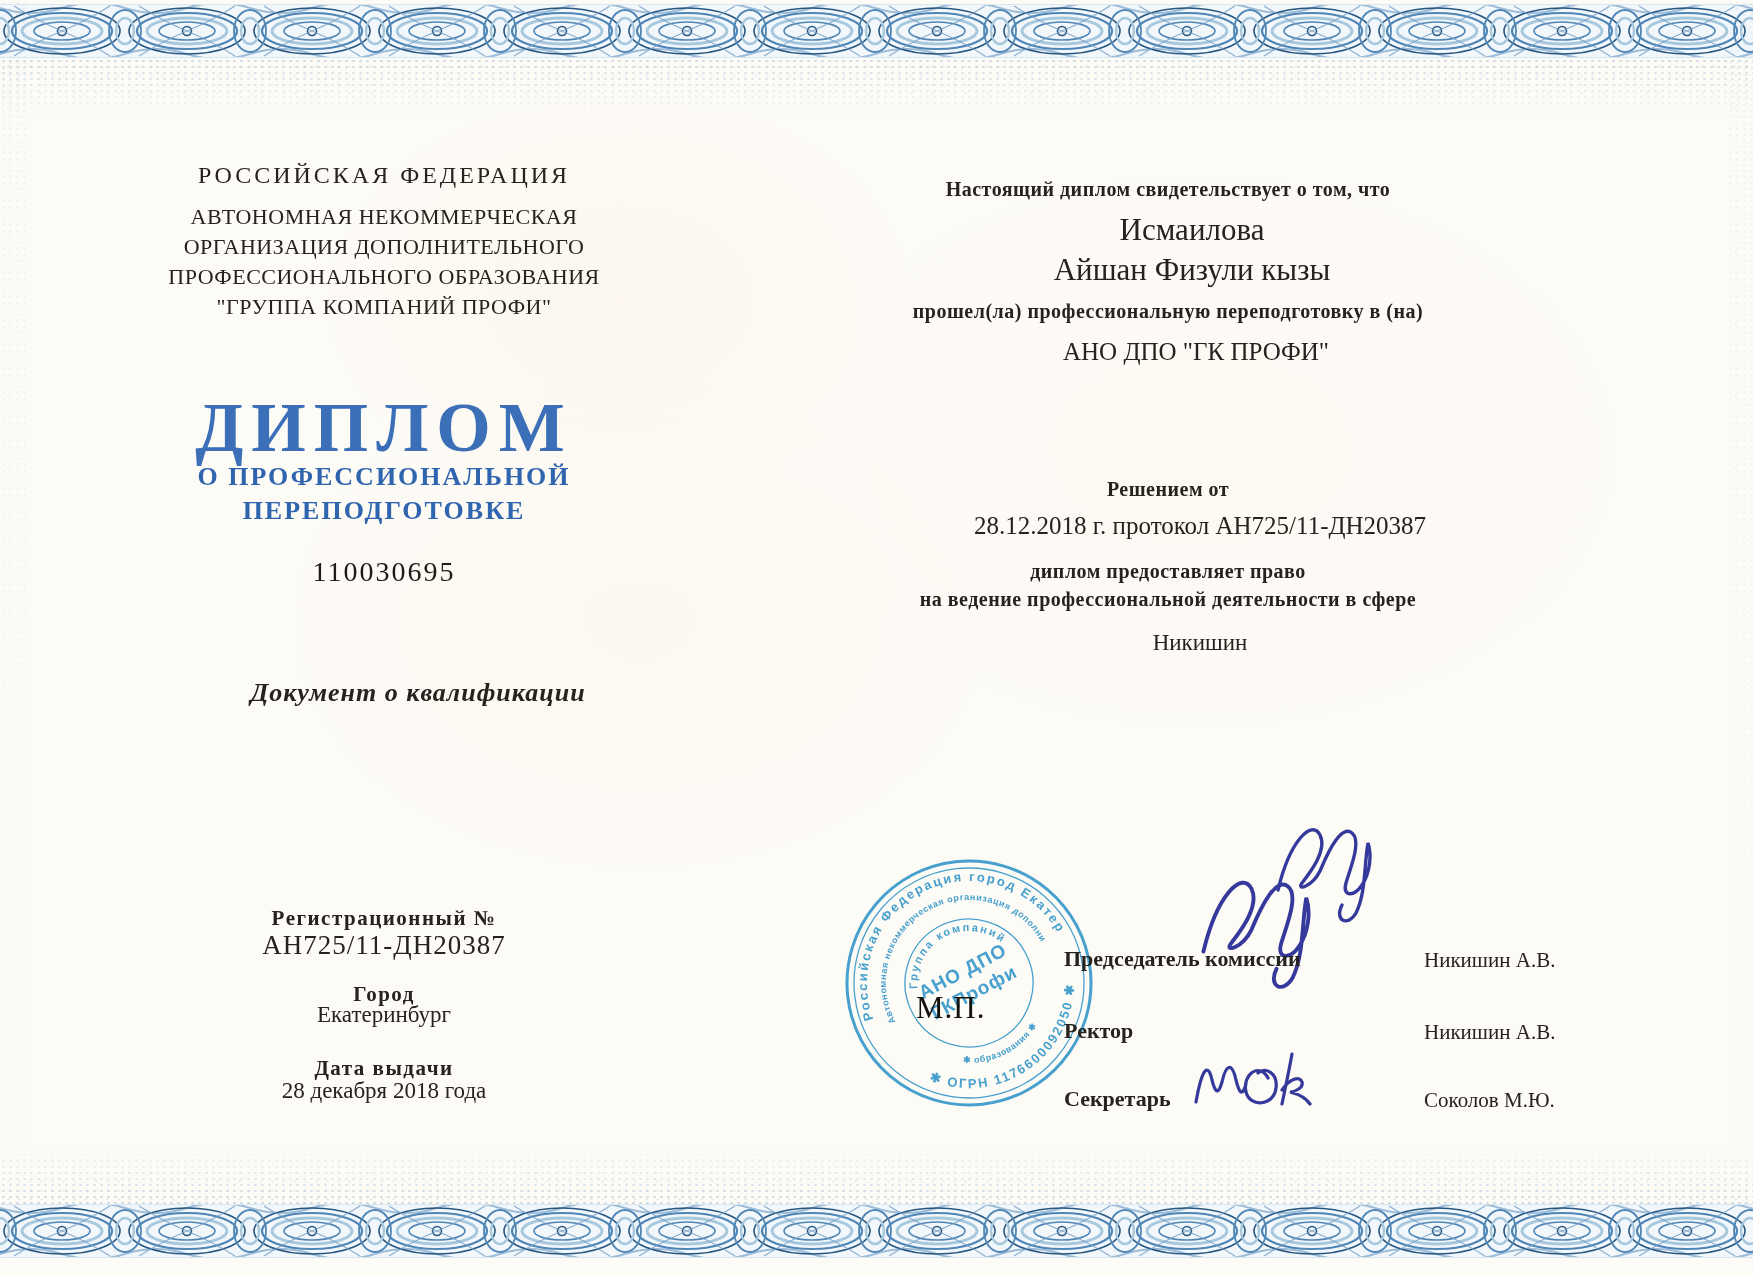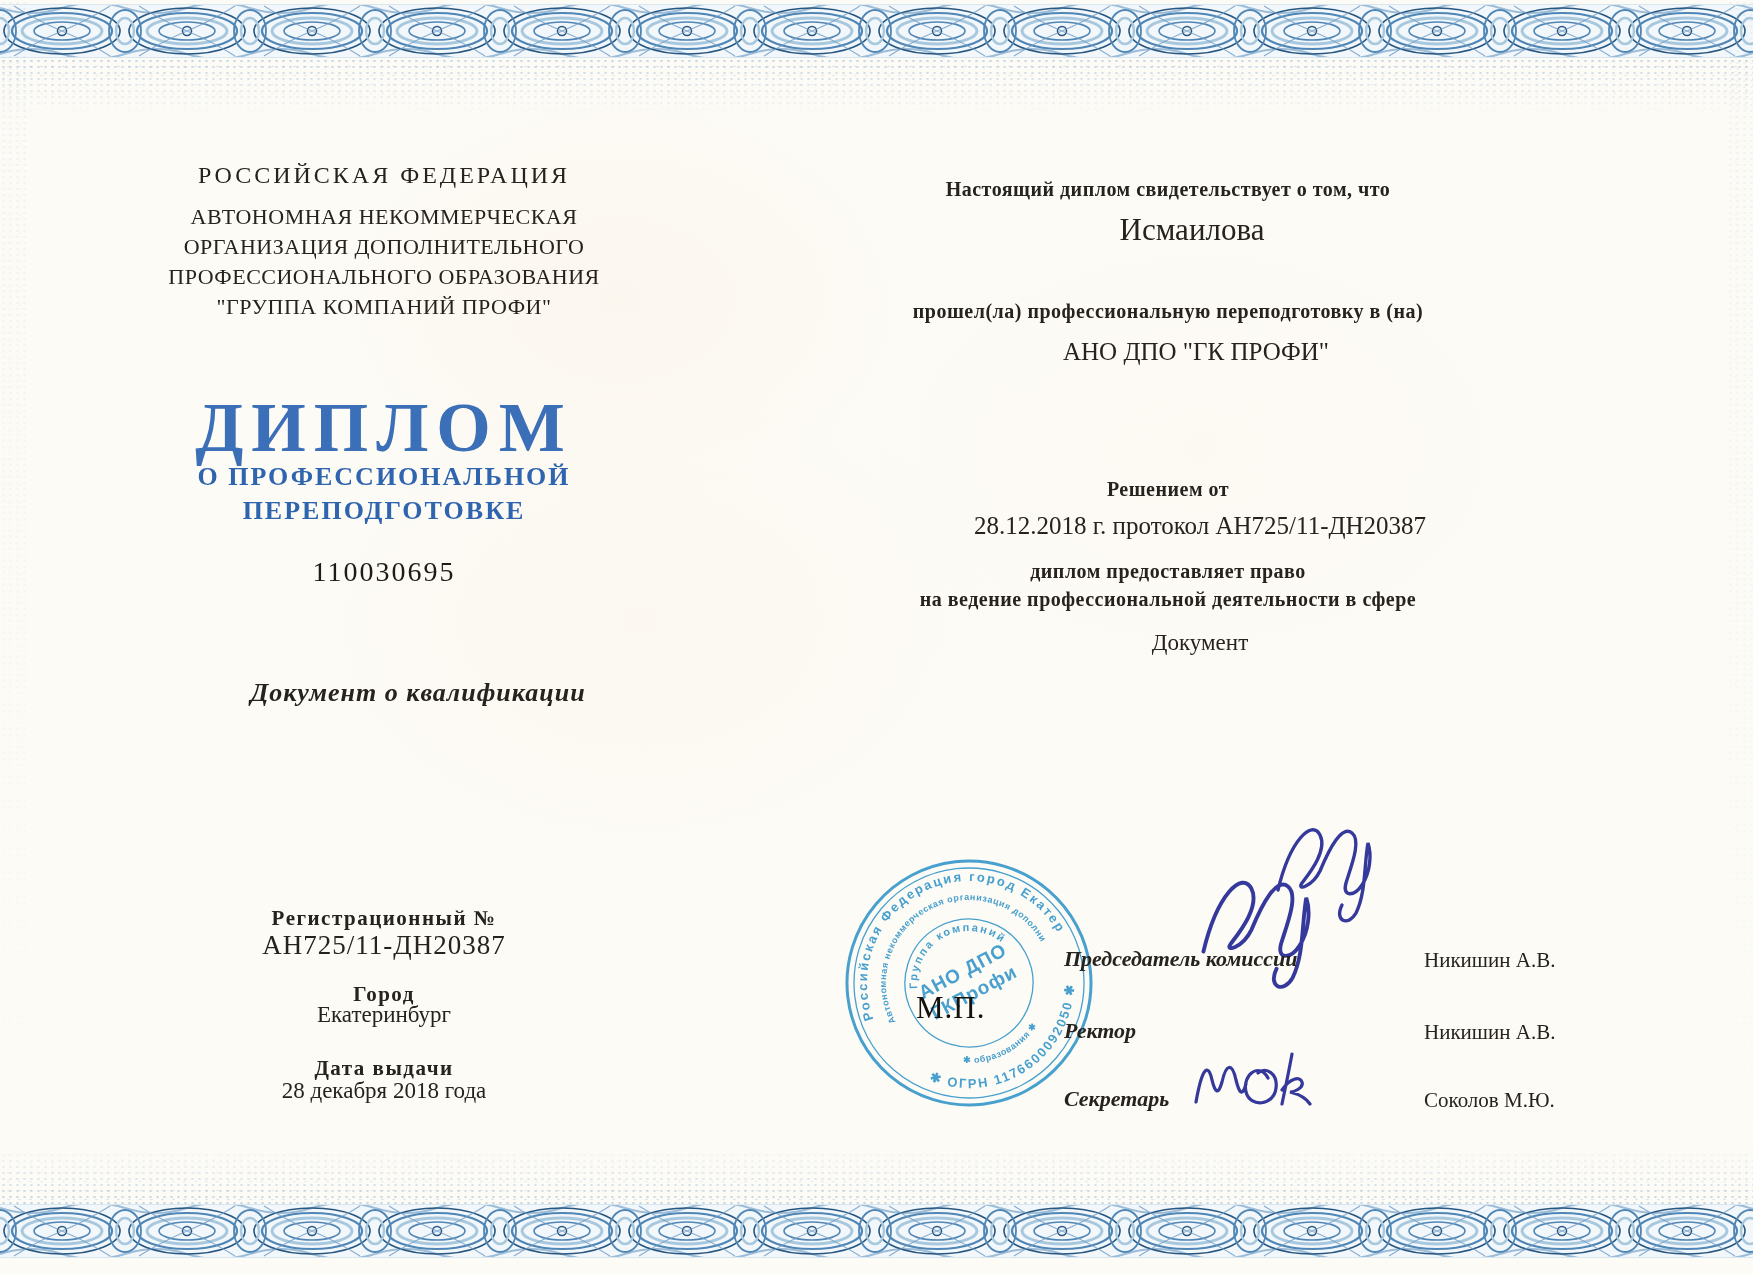--- a/index.html
+++ b/index.html
@@ -32,21 +32,21 @@
   .diploma-sub{font-size:26px; font-weight:700; letter-spacing:2px; color:#2f64ae;}
   .docnum{font-size:28px; letter-spacing:2px; color:#1f1c18;}
   .qual{font-size:26px; font-style:italic; font-weight:700; letter-spacing:1px;margin-left:34px;}
   .lbl{font-size:21px; font-weight:700; letter-spacing:1.5px;margin-top:8px;}
   .val{font-size:23px;text-align:right;}
   .val-lg{font-size:27px; letter-spacing:1px;}
   .r-bold{font-size:20px; font-weight:700; letter-spacing:.5px;}
   .r-name{font-size:31px;}
   .r-org{font-size:25px;}
   .r-val{font-size:25px;}
-  .role{font-size:22px; font-style:italic; font-weight:700;}
+  .role{font-size:22px; font-weight:700;}
   .signame{font-size:21px;}
   .mp{font-size:31px; color:#14110e; letter-spacing:1px;}
   svg{position:absolute; overflow:visible;}
   .stamp-txt{fill:#2f94c9; font-family:"Liberation Sans", sans-serif; font-weight:700;}
 </style>
 </head>
 <body>
 
 <div id="page">
 
@@ -100,28 +100,29 @@
   <div class="txt center val-lg" style="left:384px; top:930px;">АН725/11-ДН20387</div>
 
   <div class="txt center lbl" style="left:384px; top:974px;">Город</div>
   <div class="txt center val" style="left:384px; top:1002px;">Екатеринбург</div>
 
   <div class="txt center lbl" style="left:384px; top:1048px;">Дата выдачи</div>
   <div class="txt center val" style="left:384px; top:1078px;">28 декабря 2018 года</div>
 
   <div class="txt center r-bold" style="left:1168px; top:178px;">Настоящий диплом свидетельствует о том, что</div>
   <div class="txt center r-name" style="left:1192px; top:212px;">Исмаилова</div>
+  <div class="txt center r-name" style="left:1192px; top:252px;">Айшан Физули кызы</div>
   <div class="txt center r-bold" style="left:1168px; top:300px;">прошел(ла) профессиональную переподготовку в (на)</div>
   <div class="txt center r-org" style="left:1196px; top:338px;">АНО ДПО "ГК ПРОФИ"</div>
 
   <div class="txt center r-bold" style="left:1168px; top:478px;">Решением от</div>
   <div class="txt center r-val" style="left:1200px; top:512px;">28.12.2018 г. протокол АН725/11-ДН20387</div>
   <div class="txt center r-bold" style="left:1168px; top:560px;">диплом предоставляет право</div>
   <div class="txt center r-bold" style="left:1168px; top:588px;">на ведение профессиональной деятельности в сфере</div>
-  <div class="txt center r-val" style="left:1200px; top:630px; font-size:23px;">Документ</div>
+  <div class="txt center r-val" style="left:1200px; top:630px; font-size:23px;">Никишин</div>
 
   <svg style="left:838px; top:852px;" width="262" height="262" viewBox="0 0 262 262">
     <g transform="rotate(-28 131 131)" opacity="0.88">
       <circle cx="131" cy="131" r="122" fill="none" stroke="#2f94c9" stroke-width="3"></circle>
       <circle cx="131" cy="131" r="115" fill="none" stroke="#2f94c9" stroke-width="1.3"></circle>
       <circle cx="131" cy="131" r="64" fill="none" stroke="#2f94c9" stroke-width="1.3"></circle>
       <defs>
         <path id="arcOuterTop" d="M 29 131 A 102 102 0 0 1 233 131"></path>
         <path id="arcOuterBot" d="M 26 131 A 105 105 0 0 0 236 131"></path>
         <path id="arcMidTop" d="M 48 131 A 83 83 0 0 1 214 131"></path>

